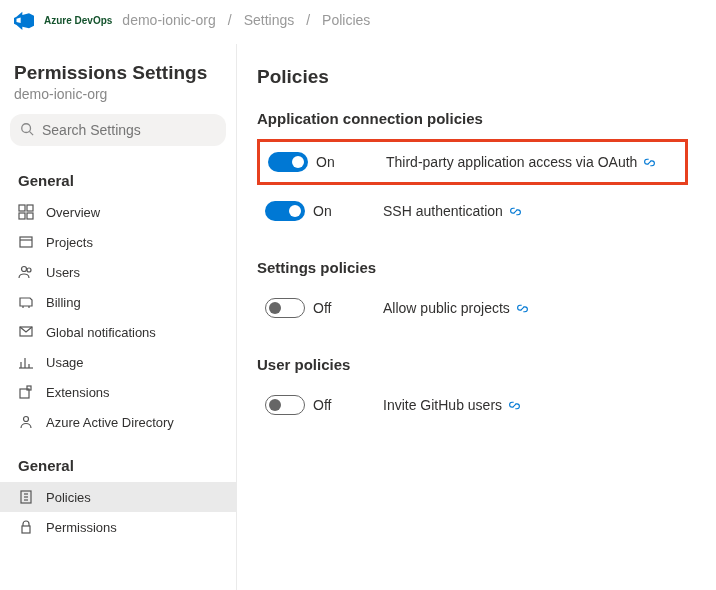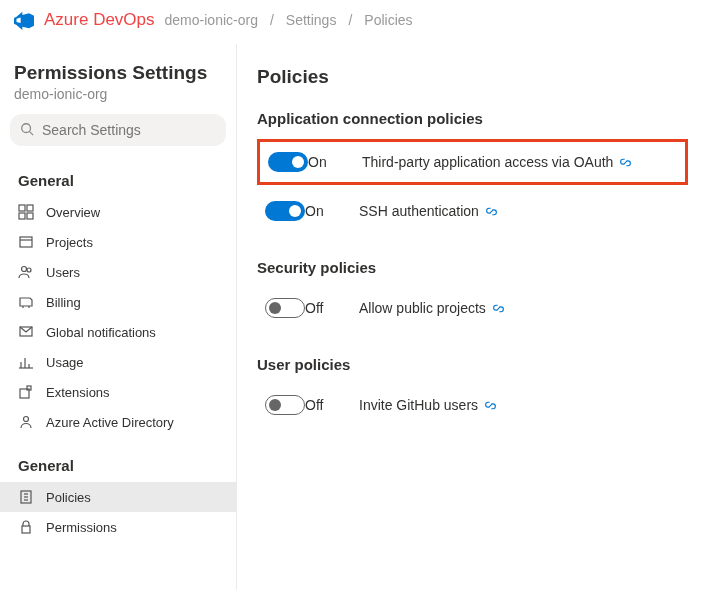--- a/index.html
+++ b/index.html
@@ -14,23 +14,23 @@
   }
   
   .header {
     display: flex;
     align-items: center;
     gap: 10px;
     padding: 10px 14px 14px;
   }
   .logo svg { display: block; }
   .brand {
-    font-weight: 400;
-    color: #ef4444;
-    font-size: 17px;
+    font-weight: 700;
+    color: #14532d;
+    font-size: 10px;
   }
   .crumb, .crumb-sep {
     color: #999;
     font-size: 14px;
   }
   .crumb-sep { padding: 0 2px; }
   
   .body { display: flex; height: calc(100% - 44px); }
   .sidebar {
     width: 237px;
@@ -104,21 +104,21 @@
   }
   .group-title {
     font-size: 15px;
     font-weight: 600;
     margin: 0 0 12px 0;
   }
   .policy-row {
     display: flex;
     align-items: center;
     padding: 10px 8px;
-    gap: 0;
+    gap: 8px;
   }
   .policy-row .state-label {
     width: 34px;
     font-size: 14px;
   }
   .policy-row .policy-label {
     font-size: 14px;
     display: flex;
     align-items: center;
     gap: 6px;
@@ -336,21 +336,21 @@
           <span class="link-icon">
             <svg width="13" height="13" viewBox="0 0 16 16" fill="none" stroke="#0078d4" stroke-width="1.4">
                 <path d="M6 10l4-4M7 4h-2a3 3 0 0 0 0 6h2M9 12h2a3 3 0 0 0 0-6h-2"></path>
               </svg>
           </span>
         </div>
       </div>
     </div>
 
     <div class="group">
-      <div class="group-title">Security policies</div>
+      <div class="group-title">Settings policies</div>
       <div class="policy-row">
         <div class="toggle off">
             <div class="knob"></div>
           </div>
         <div class="state-label">Off</div>
         <div class="spacer-col"></div>
         <div class="policy-label">
           <span>Allow public projects</span>
           <span class="link-icon">
             <svg width="13" height="13" viewBox="0 0 16 16" fill="none" stroke="#0078d4" stroke-width="1.4">

